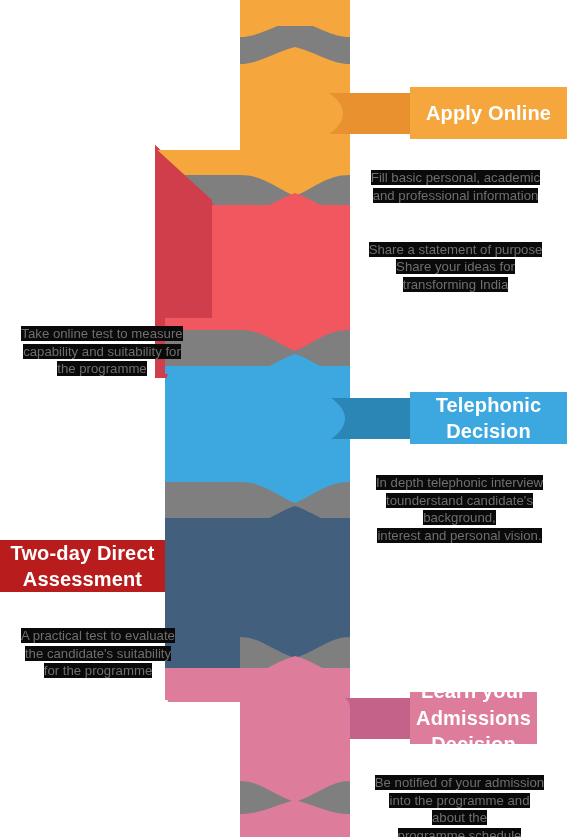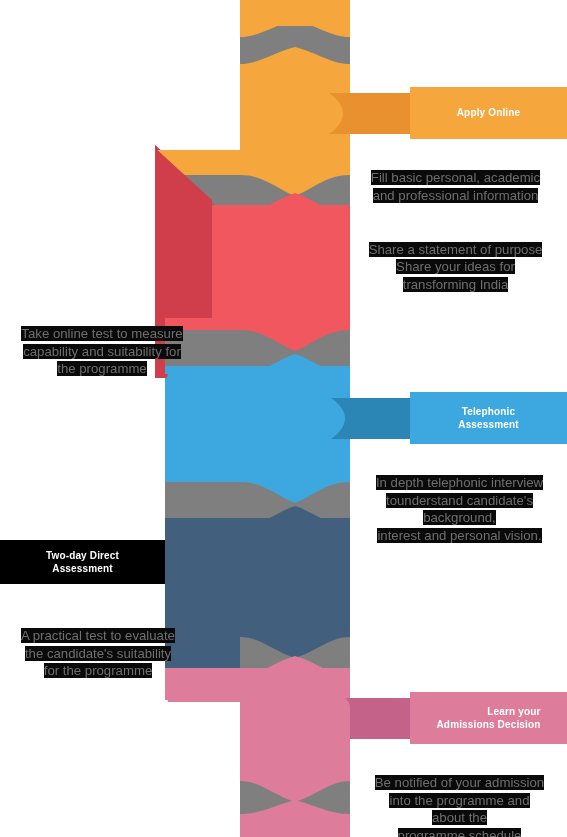--- a/index.html
+++ b/index.html
@@ -13,21 +13,21 @@
   .ribbon{position:absolute;left:0;top:0;width:567px;height:837px;}
   .ribbon svg{display:block;}
 
   
   .pill{
     position:absolute;
     display:flex;align-items:center;justify-content:center;
     text-align:center;
     color:#ffffff;
     font-weight:bold;
-    font-size:10px;
+    font-size:20px;
     line-height:1.32;
     letter-spacing:0.15px;
     box-sizing:border-box;
     padding:4px 10px;
   }
 
   
   .desc{
     position:absolute;
     color:#6f6f6f;
@@ -231,40 +231,40 @@
   </div>
 
   <div class="desc desc-left" style="left:0px;top:308px;width:196px;padding-left:8px;">
     <p class="para"><span class="blk">Take online test to measure
 capability and suitability for
 the programme</span></p>
   </div>
 
   <div class="pill" style="left:410px;top:392px;width:157px;height:52px;background:#3DA8E0;white-space:pre-line;">
     <span>Telephonic
-Assessment</span>
+Decision</span>
   </div>
   <div class="desc desc-right" style="left:352px;top:457px;width:215px;">
     <p class="para"><span class="blk">In depth telephonic interview
 tounderstand candidate's
 background,
 interest and personal vision.</span></p>
   </div>
 
-  <div class="pill" style="left:0px;top:540px;width:165px;height:44px;background:#000000;white-space:pre-line;">
+  <div class="pill" style="left:0px;top:540px;width:165px;height:52px;background:#b91c1c;white-space:pre-line;">
     <span>Two-day Direct
 Assessment</span>
   </div>
   <div class="desc desc-left" style="left:0px;top:610px;width:196px;">
     <p class="para"><span class="blk">A practical test to evaluate
 the candidate's suitability
 for the programme</span></p>
   </div>
 
-  <div class="pill" style="left:410px;top:692px;width:157px;height:52px;background:#DE7C9C;white-space:pre-line;text-align:right;">
+  <div class="pill" style="left:410px;top:692px;width:127px;height:52px;background:#DE7C9C;white-space:pre-line;">
     <span>Learn your
 Admissions Decision</span>
   </div>
   <div class="desc desc-right" style="left:352px;top:757px;width:215px;">
     <p class="para"><span class="blk">Be notified of your admission
 into the programme and
 about the
 programme schedule</span></p>
   </div>
 

